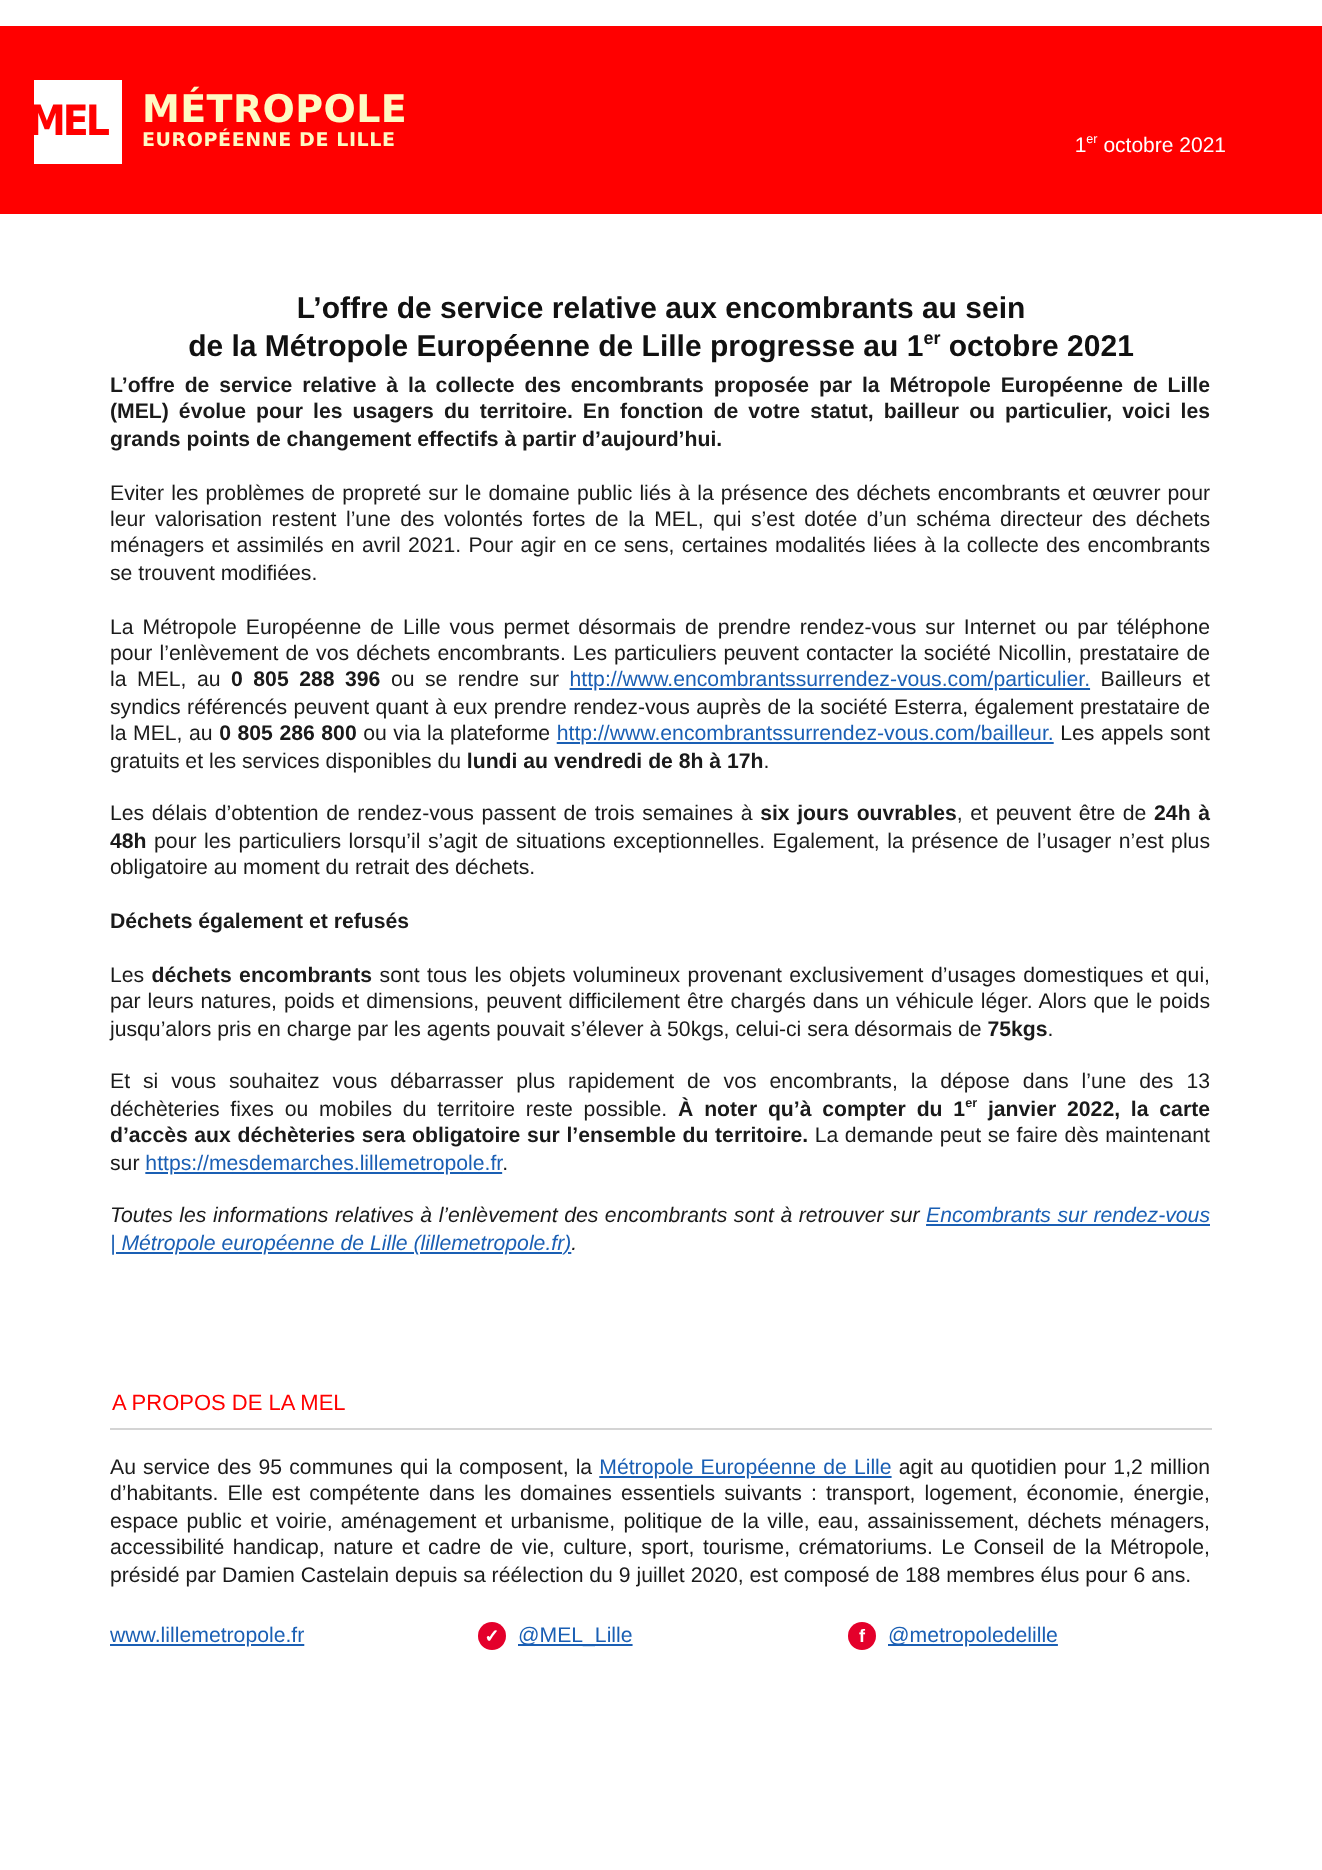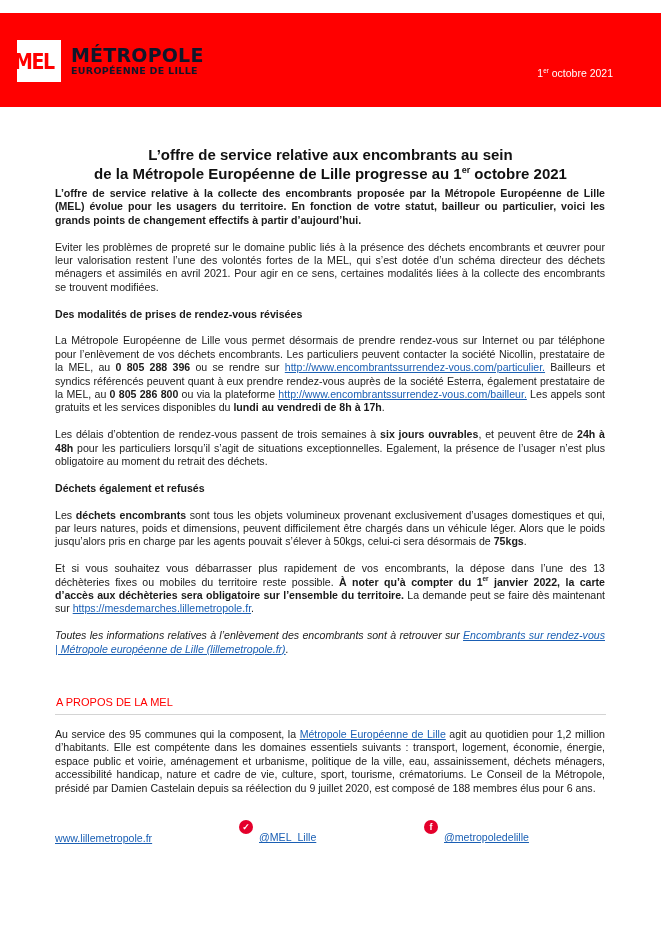--- a/index.html
+++ b/index.html
@@ -3,34 +3,34 @@
 <meta charset="utf-8">
 <style>
   * { margin: 0; padding: 0; box-sizing: border-box; }
   html, body { width: 661px; height: 935px; background: #ffffff; overflow: hidden; }
   body { font-family: "Liberation Sans", sans-serif; color: #1a1a1a; position: relative; }
 
   .header-band { position: absolute; left: 0; top: 13px; width: 661px; height: 94px; background: #ff0000; }
   .logo { position: absolute; left: 17px; top: 27px; display: flex; align-items: center; }
   .logo-box { width: 44px; height: 42px; background: #ffffff; position: relative; overflow: hidden; }
   .logo-box span { position: absolute; left: -3px; top: 10px; font-family: "DejaVu Sans", sans-serif; font-weight: bold; font-size: 19px; color: #ff0000; letter-spacing: -1.5px; transform: scaleY(1.1); }
-  .logo-text { margin-left: 10px; color: #0f172a; }
+  .logo-text { margin-left: 10px; color: #fef9c3; }
   .logo-title { font-family: "DejaVu Sans", sans-serif; font-weight: bold; font-size: 19px; line-height: 20px; letter-spacing: 0.2px; }
   .logo-sub { font-family: "DejaVu Sans", sans-serif; font-weight: bold; font-size: 9.5px; line-height: 12px; letter-spacing: 0.3px; }
 
   .press-label { position: absolute; right: 48px; top: 38px; color: #ffffff; font-weight: bold; font-size: 13px; text-align: right; }
   .press-date { position: absolute; right: 48px; top: 54px; color: #ffffff; font-size: 10.5px; text-align: right; }
   sup { font-size: 0.6em; vertical-align: super; line-height: 0; }
 
   .title { position: absolute; left: 60px; top: 128px; width: 541px; text-align: center; font-weight: bold; font-size: 15px; line-height: 19px; color: #111; margin-top: 17px; }
 
   .content { position: absolute; left: 55px; top: 187px; width: 550px; font-size: 10.6px; line-height: 13.4px; }
   .content p { text-align: justify; margin-bottom: 13.4px; }
   .content .h { font-weight: bold; }
-  a { color: #1a5fb4; text-decoration: underline; margin-top: 20px; }
+  a { color: #1a5fb4; text-decoration: underline; }
   .italic { font-style: italic; }
 
   .about-title { position: absolute; left: 56px; top: 696px; color: #ff0000; font-size: 11px; }
   .about-line { position: absolute; left: 55px; top: 714px; width: 551px; height: 1px; background: #d4d4d4; }
   .about-text { position: absolute; left: 55px; top: 728px; width: 550px; font-size: 10.6px; line-height: 13.4px; text-align: justify; }
 
   .footer-links { position: absolute; top: 812px; left: 0; width: 661px; font-size: 10.6px; }
   .flink { position: absolute; display: flex; align-items: center; }
   .social-icon { width: 14px; height: 14px; border-radius: 50%; background: #e4002b; color: #fff; font-size: 9px; font-weight: bold; display: flex; align-items: center; justify-content: center; margin-right: 6px; }
 </style>
@@ -52,21 +52,20 @@
 
 <div class="title">
   <div>L’offre de service relative aux encombrants au sein</div>
   <div><span>de la Métropole Européenne de Lille progresse au 1</span><sup>er</sup><span> octobre 2021</span></div>
 </div>
 
 <div class="content">
   <p class="h">L’offre de service relative à la collecte des encombrants proposée par la Métropole Européenne de Lille (MEL) évolue pour les usagers du territoire. En fonction de votre statut, bailleur ou particulier, voici les grands points de changement effectifs à partir d’aujourd’hui.</p>
   <p>Eviter les problèmes de propreté sur le domaine public liés à la présence des déchets encombrants et œuvrer pour leur valorisation restent l’une des volontés fortes de la MEL, qui s’est dotée d’un schéma directeur des déchets ménagers et assimilés en avril 2021. Pour agir en ce sens, certaines modalités liées à la collecte des encombrants se trouvent modifiées.</p>
 
-  <p class="h">Des modalités de prises de rendez-vous révisées</p>
   <p>
     <span>La Métropole Européenne de Lille vous permet désormais de prendre rendez-vous sur Internet ou par téléphone pour l’enlèvement de vos déchets encombrants. Les particuliers peuvent contacter la société Nicollin, prestataire de la MEL, au </span><b>0 805 288 396</b><span> ou se rendre sur </span><a>http://www.encombrantssurrendez-vous.com/particulier.</a><span> Bailleurs et syndics référencés peuvent quant à eux prendre rendez-vous auprès de la société Esterra, également prestataire de la MEL, au </span><b>0 805 286 800</b><span> ou via la plateforme </span><a>http://www.encombrantssurrendez-vous.com/bailleur.</a><span> Les appels sont gratuits et les services disponibles du </span><b>lundi au vendredi de 8h à 17h</b><span>.</span>
   </p>
   <p>
     <span>Les délais d’obtention de rendez-vous passent de trois semaines à </span><b>six jours ouvrables</b><span>, et peuvent être de </span><b>24h à 48h</b><span> pour les particuliers lorsqu’il s’agit de situations exceptionnelles. Egalement, la présence de l’usager n’est plus obligatoire au moment du retrait des déchets.</span>
   </p>
 
   <p class="h">Déchets également et refusés</p>
   <p>
     <span>Les </span><b>déchets encombrants</b><span> sont tous les objets volumineux provenant exclusivement d’usages domestiques et qui, par leurs natures, poids et dimensions, peuvent difficilement être chargés dans un véhicule léger. Alors que le poids jusqu’alors pris en charge par les agents pouvait s’élever à 50kgs, celui-ci sera désormais de </span><b>75kgs</b><span>.</span>

